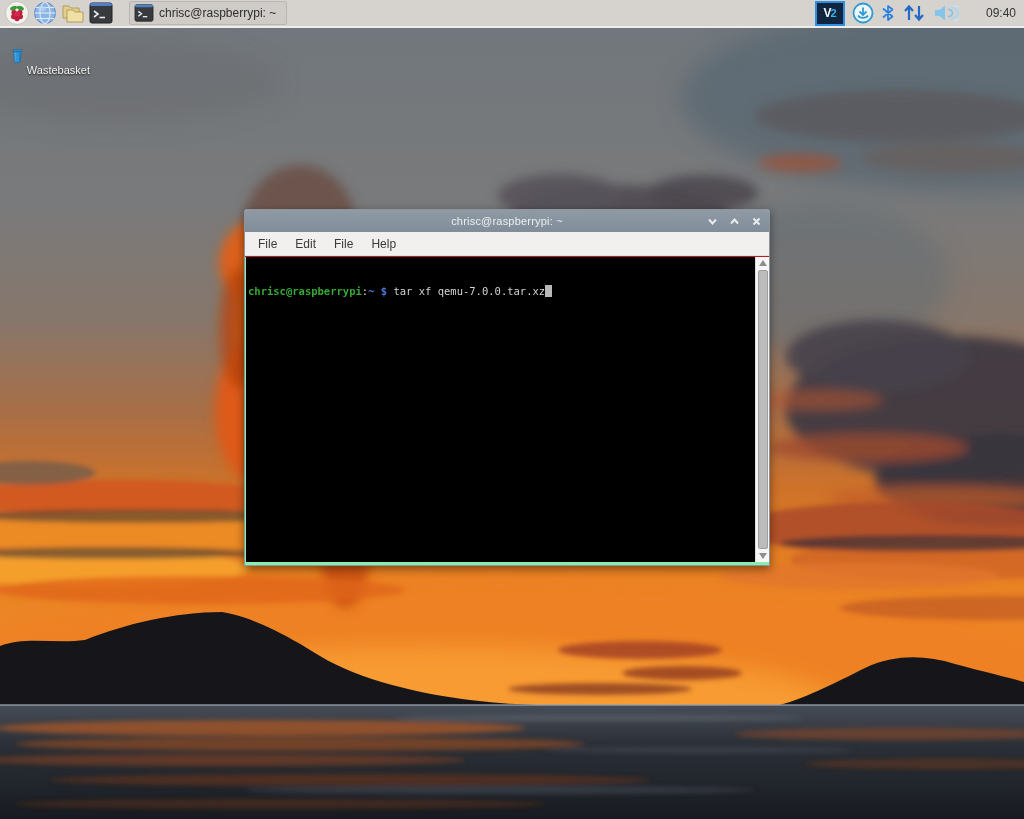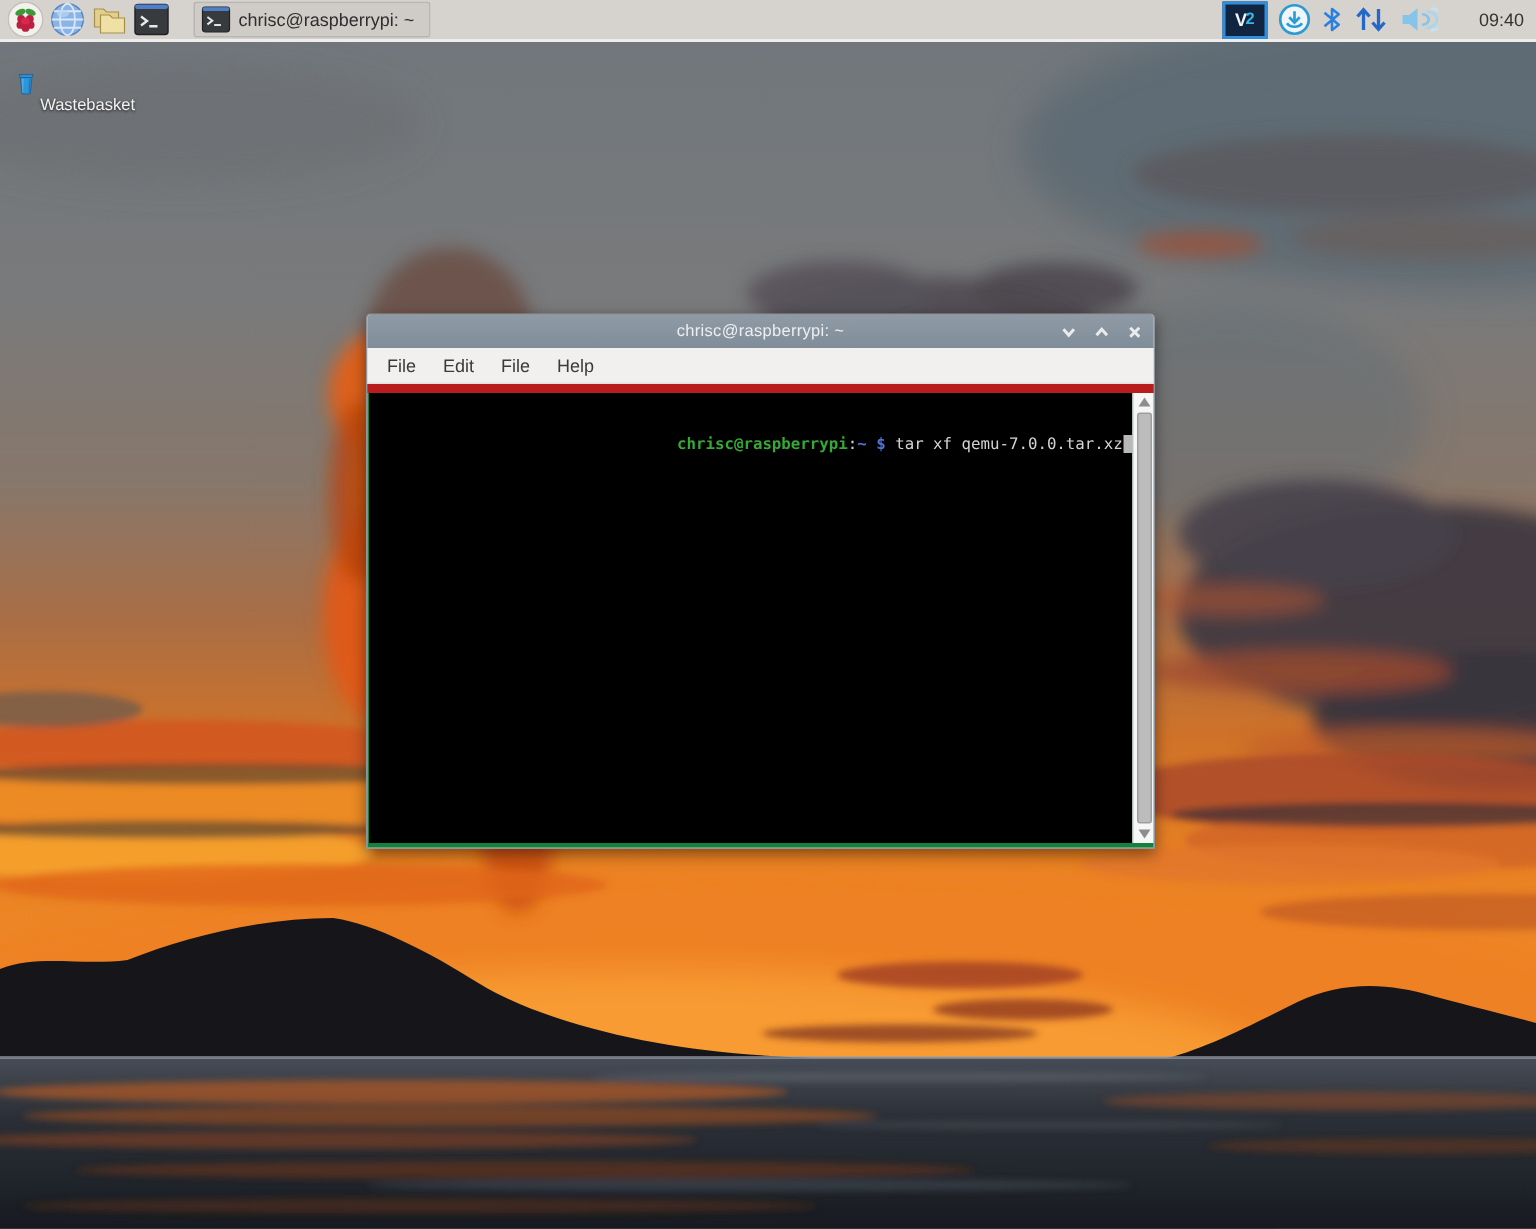--- a/index.html
+++ b/index.html
@@ -65,23 +65,22 @@
     font-size:11px; color:#eceff1; letter-spacing:.2px;
   }
   .controls { position:absolute; right:6px; top:0; height:100%; display:flex; align-items:center; gap:8px; }
   .ctrl-btn { border:none; background:transparent; width:14px; height:14px; display:flex; align-items:center; justify-content:center; cursor:pointer; padding:0; }
   .menubar {
     height:24px; background:#f1f0ee; display:flex; align-items:center;
     padding-left:4px; flex:0 0 24px; border-bottom:1px solid #e2e1df;
   }
   .menu-item { font-size:12px; color:#3a3a3a; padding:3px 9px; cursor:pointer; }
   .term-wrap {
-    flex:1; display:flex; background:#15803d; border-top:6px solid #b91c1c;
+    flex:1; display:flex; background:#86efac; border-top:1px solid #b91c1c;
     padding:0 0 3px 1px;
-    text-align:right;
   }
   .term {
     flex:1; background:#000000; color:#d4d4d4;
     font-family:"DejaVu Sans Mono", monospace; font-size:10.5px; line-height:13px;
     padding:2px 0 0 2px; white-space:pre; overflow:hidden; cursor:text;
   }
   .t-green { color:#35a835; font-weight:bold; }
   .t-blue  { color:#4f74d8; font-weight:bold; }
   .t-fg    { color:#d4d4d4; }
   .cursor  { display:inline-block; width:6.5px; height:12px; background:#b8b8b8; vertical-align:text-bottom; }

